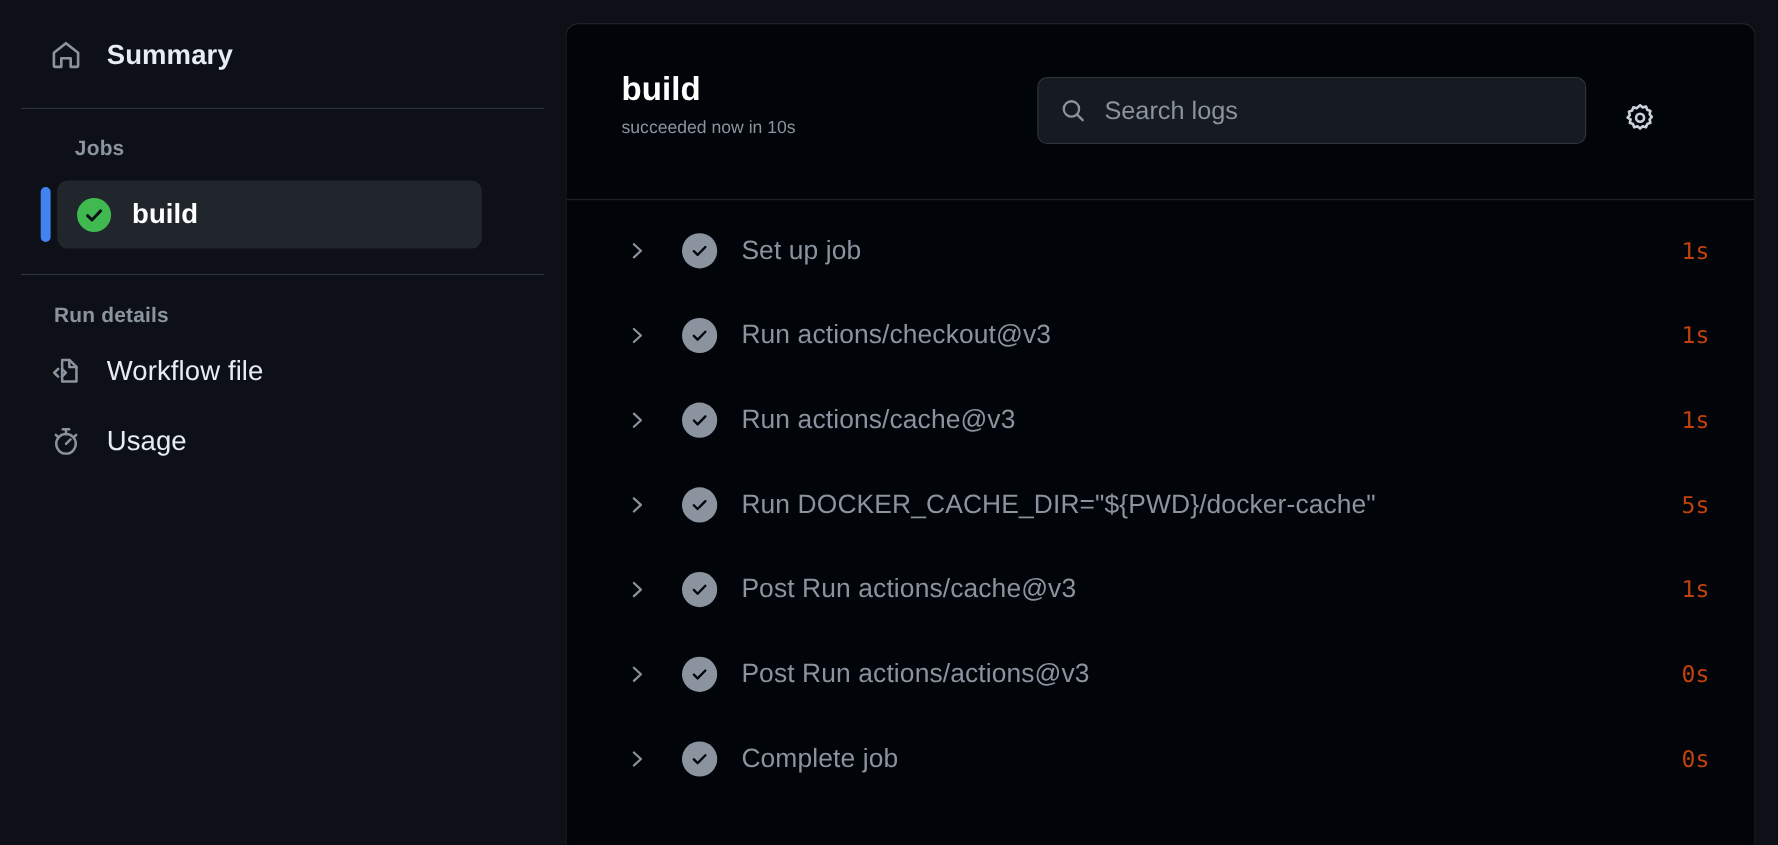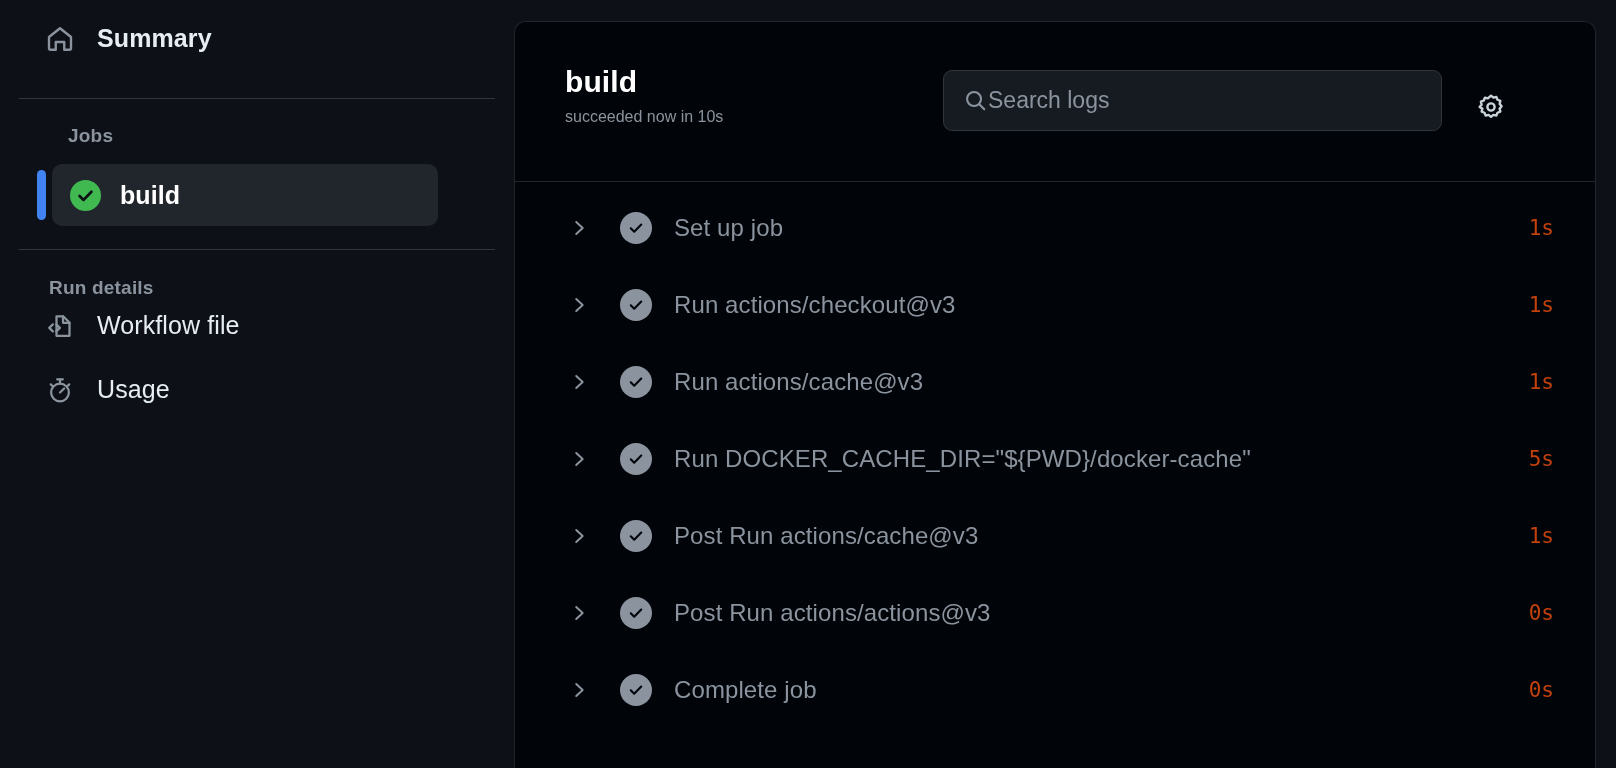--- a/index.html
+++ b/index.html
@@ -25,21 +25,21 @@
     width: 514px;
     height: 768px;
     background: #0d1117;
     flex: 0 0 514px;
     position: relative;
     padding-top: 24px;
   }
 
   .nav-row {
     display: flex;
-    align-items: flex-start;
+    align-items: center;
     height: 52px;
     padding-left: 45px;
     gap: 22px;
     cursor: pointer;
   }
 
   .nav-icon {
     width: 30px;
     height: 30px;
     display: flex;
@@ -178,21 +178,21 @@
     left: 428px;
     top: 48px;
     width: 499px;
     height: 61px;
     background: #161b22;
     border: 1px solid #30363d;
     border-radius: 9px;
     display: flex;
     align-items: center;
     padding-left: 19px;
-    gap: 0;
+    gap: 16px;
     cursor: text;
   }
 
   .search-icon {
     width: 25px;
     height: 25px;
     color: #8b949e;
     flex: 0 0 25px;
     display: flex;
     align-items: center;

